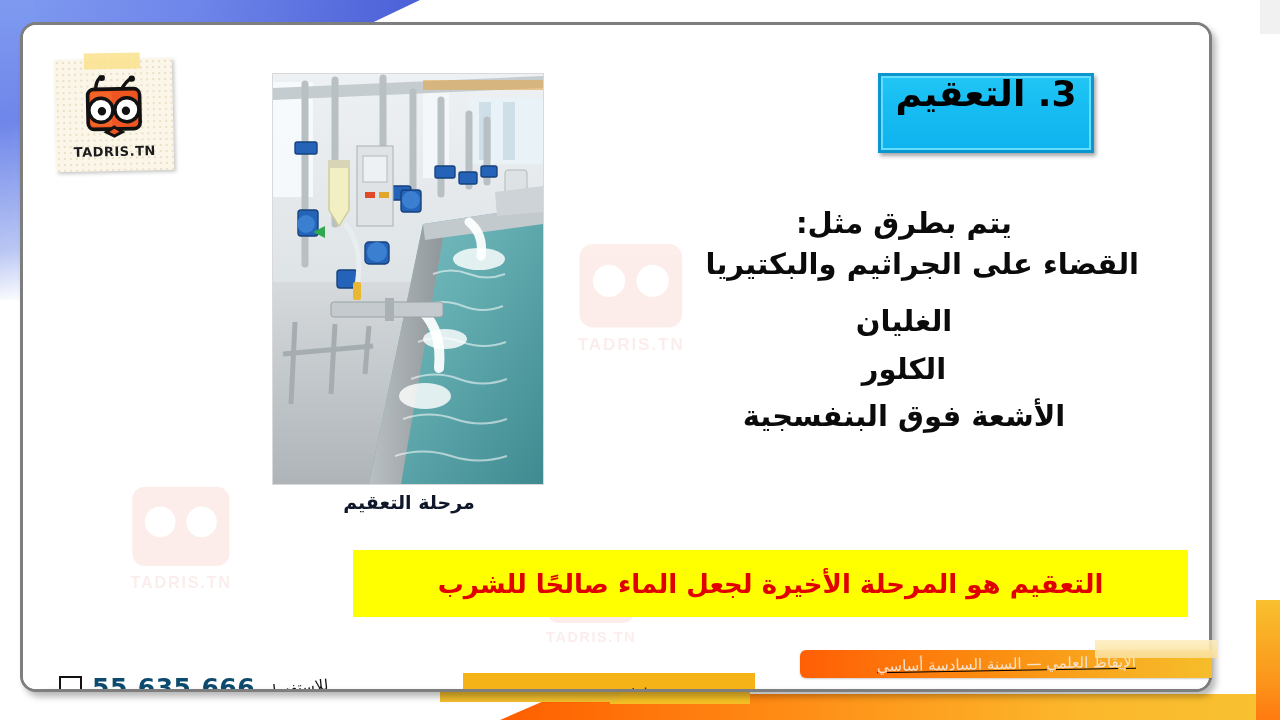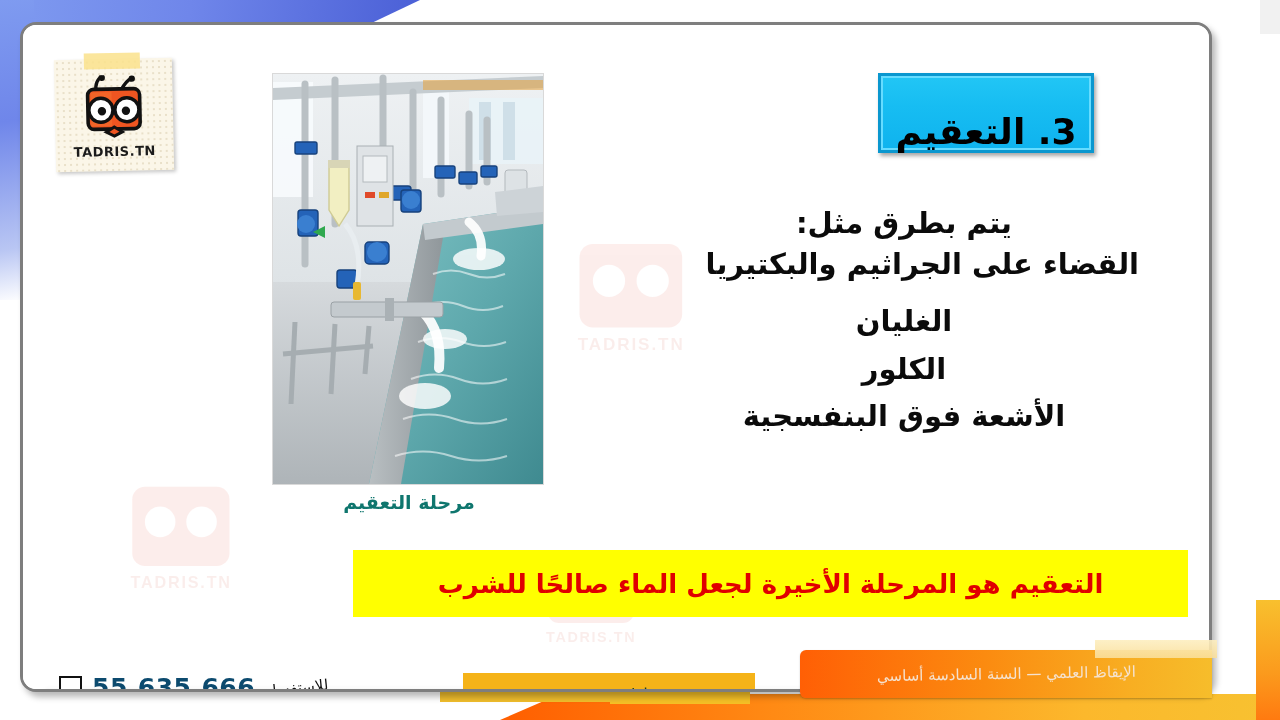--- a/index.html
+++ b/index.html
@@ -95,31 +95,31 @@
   }
 
   
   .photo-wrap{position:absolute;left:251px;top:48px;width:270px;height:410px;z-index:5;}
   .photo{
     width:100%;height:100%;position:relative;overflow:hidden;
     border:1px solid #d9d9d9;background:#c8cfd2;
   }
   .photo-caption{
     position:absolute;left:0;right:0;top:418px;text-align:center;
-    font-family:"DejaVu Sans",sans-serif;font-size:19px;font-weight:600;color:#0f766e;
+    font-family:"DejaVu Sans",sans-serif;font-size:19px;font-weight:600;color:#0f172a;
     direction:rtl;
   }
 
   
   .title-box{
     position:absolute;right:115px;top:48px;width:210px;height:74px;
     background:linear-gradient(180deg,#22c6f5 0%,#17bdf2 40%,#0fb3ee 100%);
     border:3px solid #0a97cf;
     box-shadow:inset 0 0 0 2px #66dcff, 2px 3px 4px rgba(0,0,0,.35);
-    display:flex;align-items:flex-end;justify-content:center;
+    display:flex;align-items:flex-start;justify-content:center;
     z-index:6;
   }
   .title-text{
     font-family:"DejaVu Sans","Liberation Sans",sans-serif;
     font-size:36px;font-weight:bold;color:#000;direction:rtl;
     line-height:1;
   }
 
   
   .body-text{
@@ -167,25 +167,26 @@
     position:absolute;left:440px;top:648px;width:292px;height:44px;
     background:#f5b318;display:flex;align-items:center;justify-content:center;z-index:7;
   }
   .author-box span{
     font-family:"DejaVu Sans",sans-serif;font-size:16px;color:#1c3b21;direction:rtl;
     transform:rotate(-2deg);
   }
 
   
   .subject-banner{
-    position:absolute;left:800px;top:650px;width:412px;height:48px;
+    position:absolute;left:800px;top:650px;width:412px;height:28px;
     background:linear-gradient(90deg,#ff5f05 0%,#fb8b10 45%,#f8ae22 80%,#f6bd2b 100%);
     border-radius:6px 0 0 6px;
     display:flex;align-items:center;justify-content:center;z-index:7;
     box-shadow:0 1px 2px rgba(0,0,0,.2);
+    text-decoration:underline;
   }
   .subject-banner span{
     font-family:"DejaVu Sans",sans-serif;font-size:15px;color:#f5e2cf;direction:rtl;
     transform:rotate(-1deg);
   }
   .subject-tape{
     position:absolute;left:1095px;top:640px;width:122px;height:18px;
     background:linear-gradient(180deg,#fdeec0 0%,#fadf9a 100%);
     opacity:.9;z-index:8;
   }

